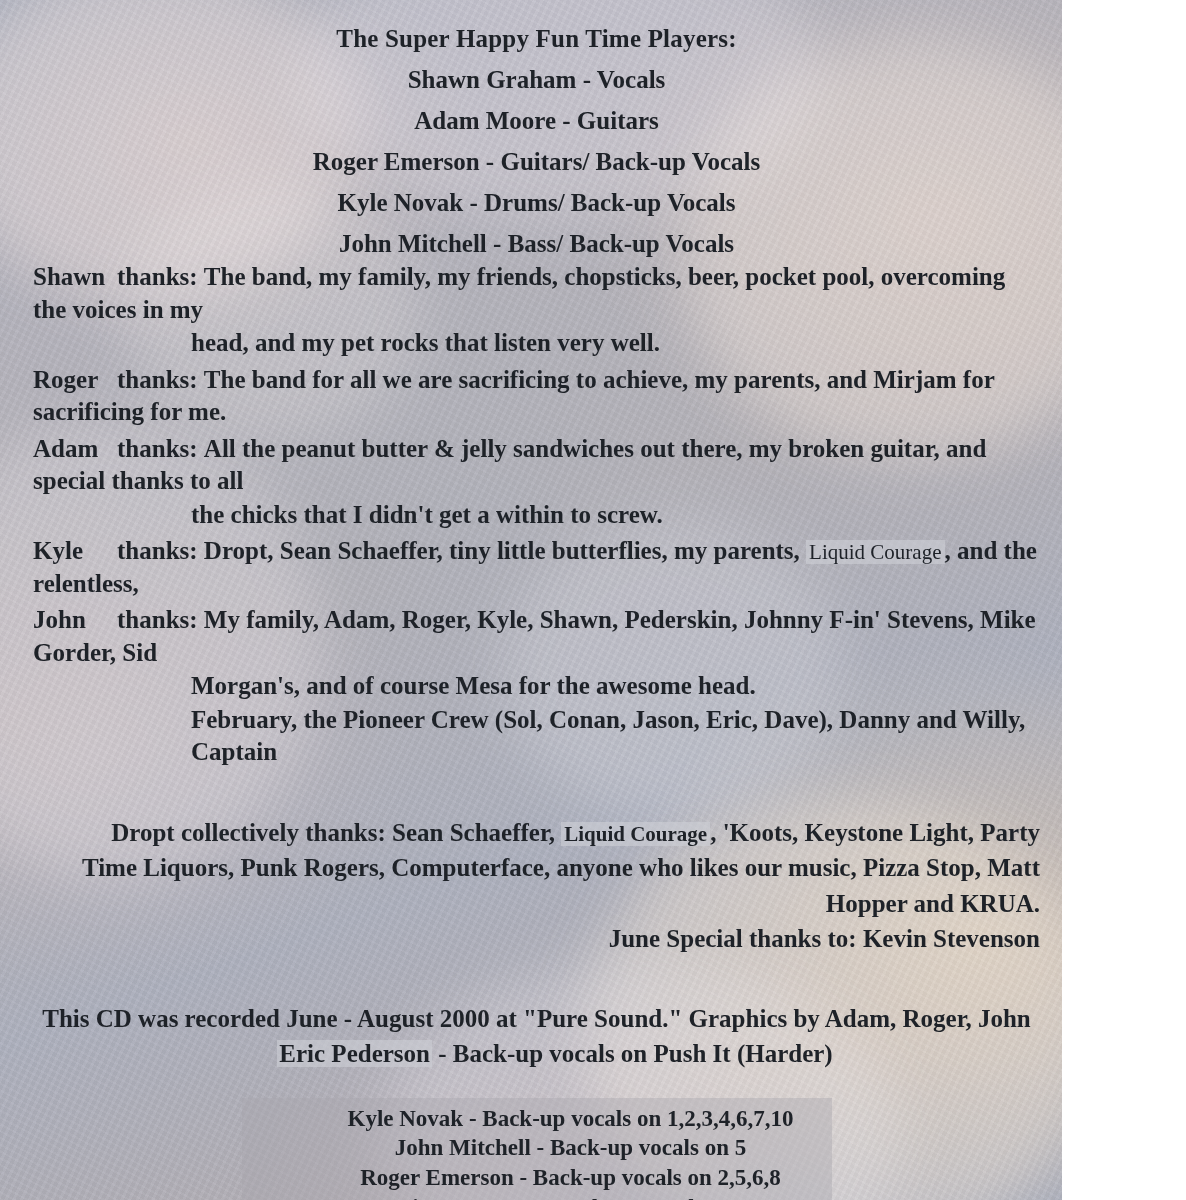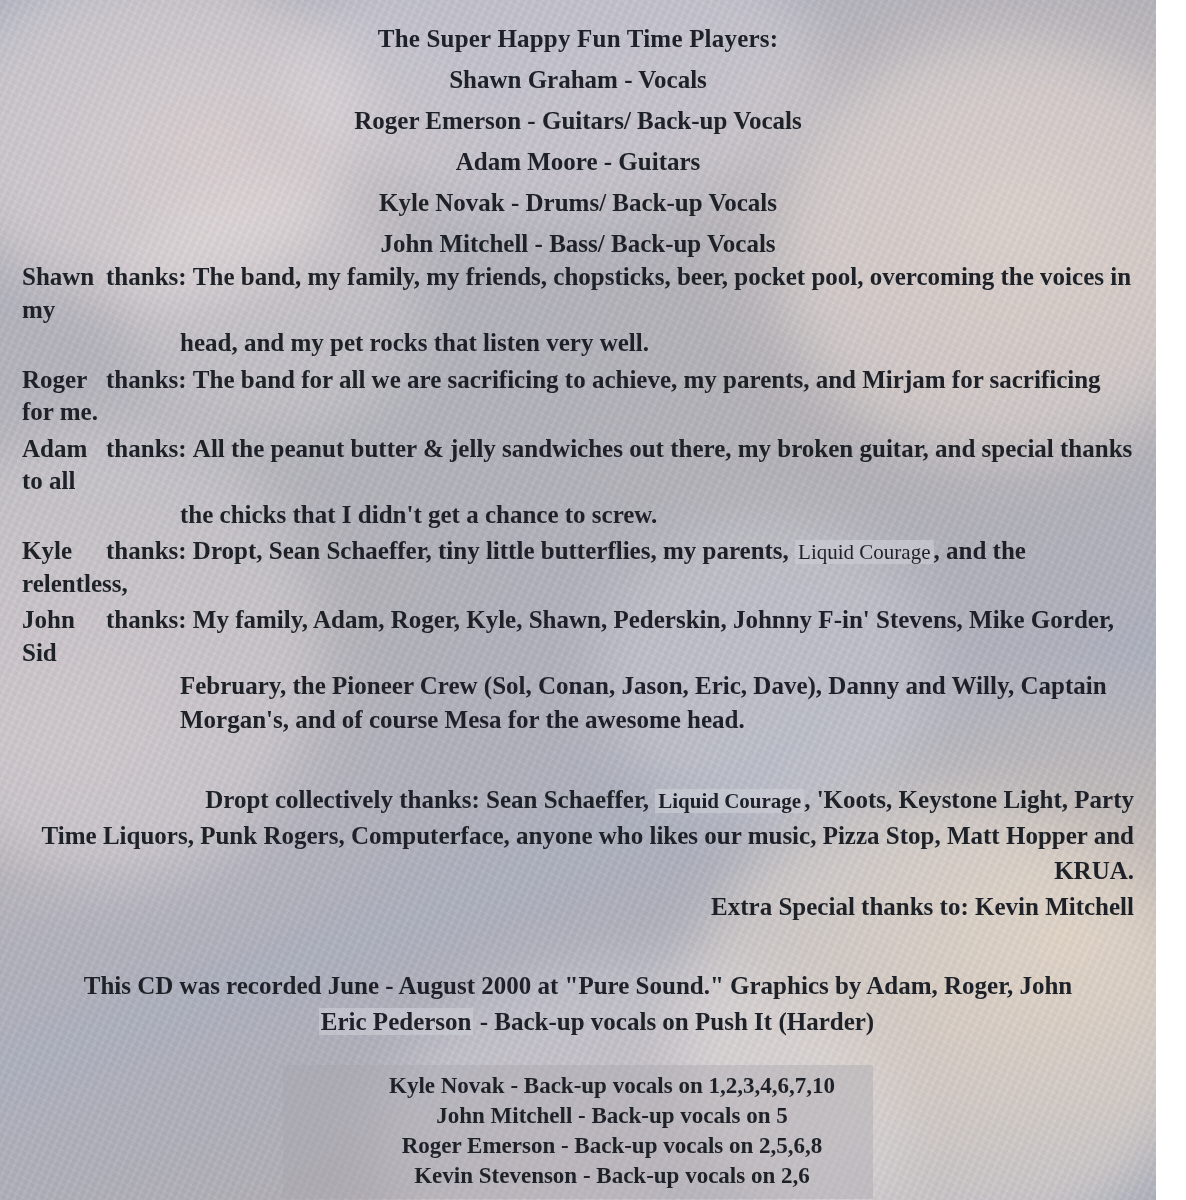--- a/index.html
+++ b/index.html
@@ -8,32 +8,33 @@
   }
   body {
     width: 1186px;
     height: 1200px;
     overflow: hidden;
     font-family: "Liberation Serif", serif;
     color: #1e2228;
   }
   .page {
     position: relative;
-    width: 1156px;
+    width: 1062px;
     height: 1200px;
     box-sizing: border-box;
     background:
       radial-gradient(ellipse 420px 300px at 18% 12%, rgba(214,198,196,0.55), rgba(214,198,196,0) 70%),
       radial-gradient(ellipse 500px 380px at 88% 18%, rgba(223,205,196,0.50), rgba(223,205,196,0) 70%),
       radial-gradient(ellipse 460px 340px at 8% 62%, rgba(206,194,200,0.45), rgba(206,194,200,0) 72%),
       radial-gradient(ellipse 520px 420px at 92% 78%, rgba(232,212,186,0.55), rgba(232,212,186,0) 70%),
       radial-gradient(ellipse 380px 300px at 50% 98%, rgba(201,190,198,0.40), rgba(201,190,198,0) 72%),
       radial-gradient(ellipse 700px 520px at 45% 45%, rgba(171,178,192,0.55), rgba(171,178,192,0.15) 75%),
       linear-gradient(160deg, #a9aebc 0%, #b6b3bb 22%, #b9b2b4 45%, #adb0bd 66%, #b5aeb2 85%, #a9adbb 100%);
     overflow: hidden;
+    padding-left: 11px;
   }
   
   .neb {
     position: absolute;
     pointer-events: none;
     border-radius: 50%;
     filter: blur(26px);
     mix-blend-mode: screen;
   }
   .neb.a { left: -60px; top: -40px; width: 420px; height: 340px; background: rgba(226,184,170,0.35); }
@@ -160,63 +161,63 @@
   <div class="neb f"></div>
   <div class="neb g"></div>
   <div class="neb h"></div>
   <div class="veil"></div>
 
   <div class="content">
 
     <div class="credits-block center">
       <div class="credits-title">The Super Happy Fun Time Players:</div>
       <div class="credits-line">Shawn Graham - Vocals</div>
+      <div class="credits-line">Adam Moore - Guitars</div>
       <div class="credits-line">Roger Emerson - Guitars/ Back-up Vocals</div>
-      <div class="credits-line">Adam Moore - Guitars</div>
       <div class="credits-line">Kyle Novak - Drums/ Back-up Vocals</div>
       <div class="credits-line">John Mitchell - Bass/ Back-up Vocals</div>
     </div>
 
     <div class="thanks-block">
 
       <div class="thanks-row">
         <span class="who">Shawn</span><span class="verb">thanks:</span>
         <span class="body">The band, my family, my friends, chopsticks, beer, pocket pool, overcoming the voices in my</span>
         <span class="indent">head, and my pet rocks that listen very well.</span>
       </div>
 
       <div class="thanks-row">
         <span class="who">Roger</span><span class="verb">thanks:</span>
         <span class="body">The band for all we are sacrificing to achieve, my parents, and Mirjam for sacrificing for me.</span>
       </div>
 
       <div class="thanks-row">
         <span class="who">Adam</span><span class="verb">thanks:</span>
         <span class="body">All the peanut butter &amp; jelly sandwiches out there, my broken guitar, and special thanks to all</span>
-        <span class="indent">the chicks that I didn't get a chance to screw.</span>
+        <span class="indent">the chicks that I didn't get a within to screw.</span>
       </div>
 
       <div class="thanks-row">
         <span class="who">Kyle</span><span class="verb">thanks:</span>
         <span class="body">Dropt, Sean Schaeffer, tiny little butterflies, my parents, </span><span class="hl">Liquid Courage</span><span class="body">, and the relentless,</span>
       </div>
 
       <div class="thanks-row">
         <span class="who">John</span><span class="verb">thanks:</span>
         <span class="body">My family, Adam, Roger, Kyle, Shawn, Pederskin, Johnny F-in' Stevens, Mike Gorder, Sid</span>
+        <span class="indent">Morgan's, and of course Mesa for the awesome  head.</span>
         <span class="indent">February, the Pioneer Crew (Sol, Conan, Jason, Eric, Dave), Danny and Willy, Captain</span>
-        <span class="indent">Morgan's, and of course Mesa for the awesome  head.</span>
       </div>
 
     </div>
 
     <div class="collective center">
       <span class="ln"><span>Dropt collectively thanks: Sean Schaeffer, </span><span class="hl">Liquid Courage</span><span>, 'Koots, Keystone Light, Party</span></span>
       <span class="ln">Time Liquors, Punk Rogers, Computerface, anyone who likes our music, Pizza Stop, Matt Hopper and KRUA.</span>
-      <span class="ln">Extra Special thanks to: Kevin Mitchell</span>
+      <span class="ln">June Special thanks to: Kevin Stevenson</span>
     </div>
 
     <div class="recording center">
       <span class="ln">This CD was recorded June - August 2000 at "Pure Sound." Graphics by Adam, Roger, John</span>
       <span class="ln hlline"><span class="hlbox">Eric Pederson</span><span> - Back-up vocals on Push It (Harder)</span></span>
     </div>
 
     <div class="backups">
       <span class="ln">Kyle Novak - Back-up vocals on 1,2,3,4,6,7,10</span>
       <span class="ln">John Mitchell - Back-up vocals on 5</span>

